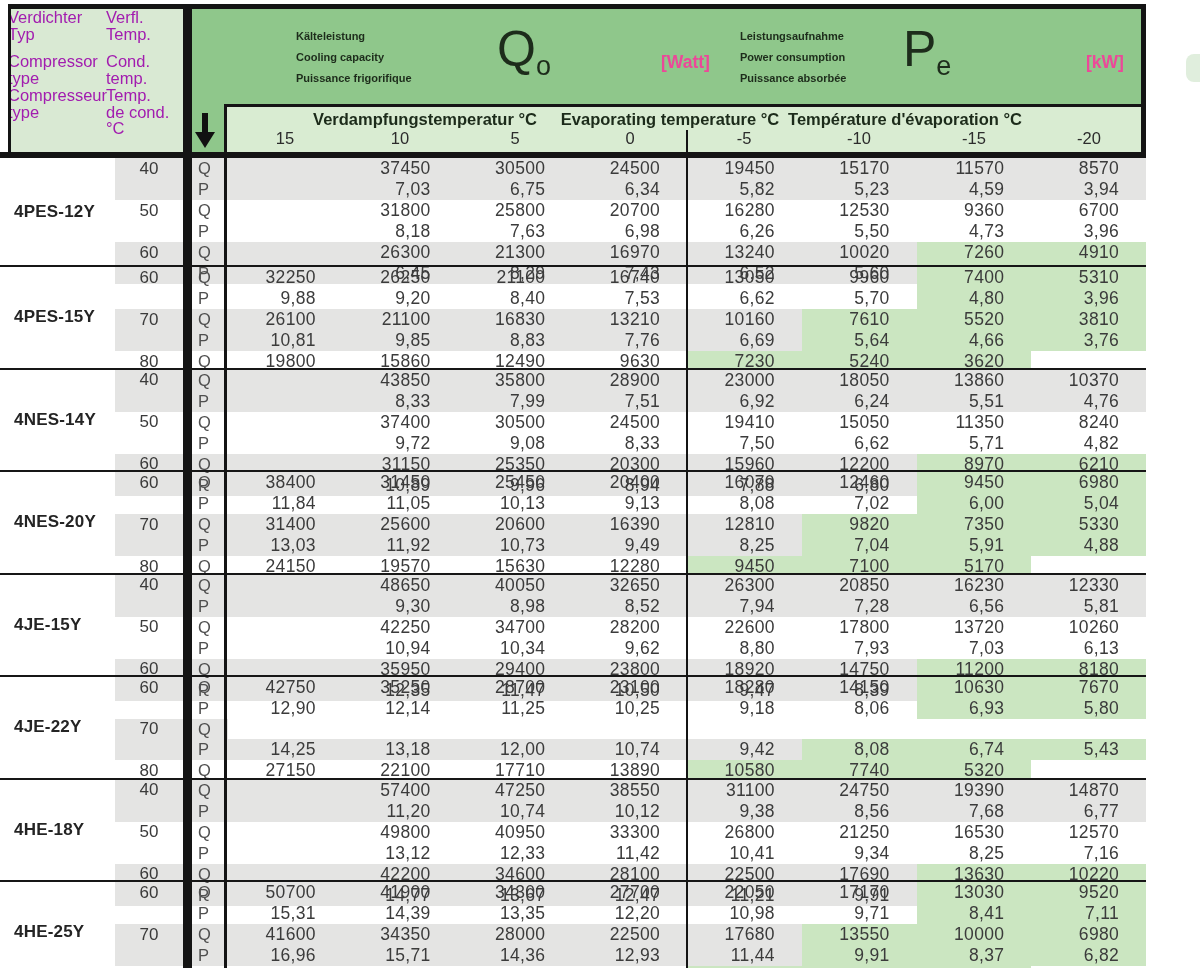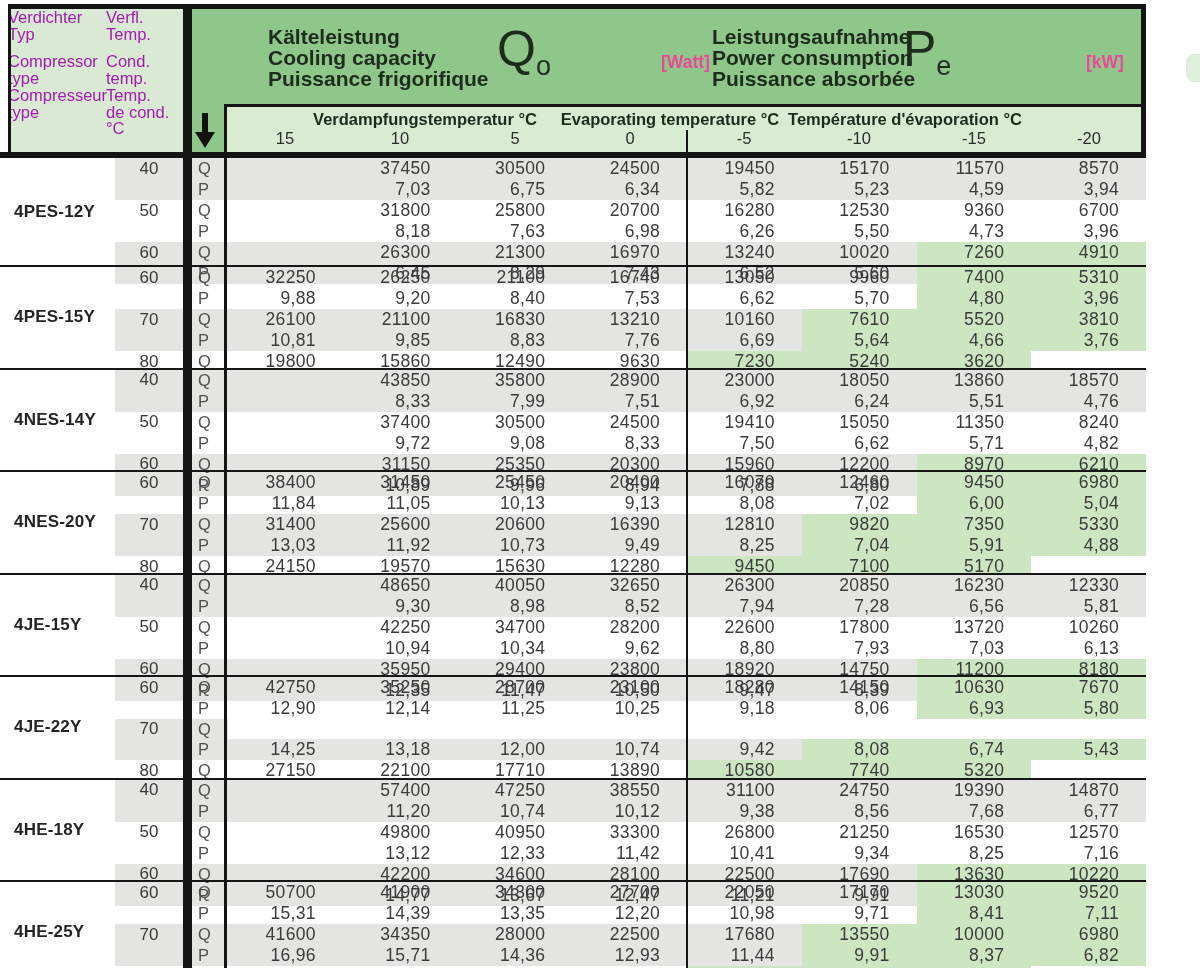--- a/index.html
+++ b/index.html
@@ -24,21 +24,21 @@
 
   
   .pgroup{position:absolute;font-size:16.5px;line-height:16.5px;color:#a21caf;white-space:pre-line;}
   .pc1{left:8px;}
   .pc2{left:106px;}
   .pg-r1{top:9px;}
   .pg-r2{top:53px;}
   .pg-r3{top:87px;}
 
   
-  .hdr-text{position:absolute;font-weight:bold;font-size:21px;line-height:21px;color:#1d2c1b;}
+  .hdr-text{position:absolute;font-weight:bold;font-size:11px;line-height:21px;color:#1d2c1b;margin-left:28px;}
   .cap-lines{left:268px;top:26px;}
   .pow-lines{left:712px;top:26px;}
   .big-sym{position:absolute;font-size:50px;line-height:50px;color:#1d2c1b;}
   .q-sym{left:497px;top:24px;}
   .p-sym{left:903px;top:24px;}
   .big-sym .sub{font-size:27px;position:relative;top:9px;}
   .unit{position:absolute;font-weight:bold;font-size:17.5px;color:#ec4899;margin-left:40px;}
   .watt-unit{left:621px;top:52px;}
   .kw-unit{left:1046px;top:52px;}
 
@@ -378,21 +378,21 @@
               <span>Q</span>
             </div>
             <div class="dgrid">
               <div class="dcell"></div>
               <div class="dcell">43850</div>
               <div class="dcell">35800</div>
               <div class="dcell">28900</div>
               <div class="dcell">23000</div>
               <div class="dcell">18050</div>
               <div class="dcell">13860</div>
-              <div class="dcell">18570</div>
+              <div class="dcell">10370</div>
             </div>
           </div>
           <div class="line">
             <div class="namepad"></div>
             <div class="tcell"></div>
             <div class="gapcol"></div>
             <div class="qpcell">
               <span>P</span>
             </div>
             <div class="dgrid">

